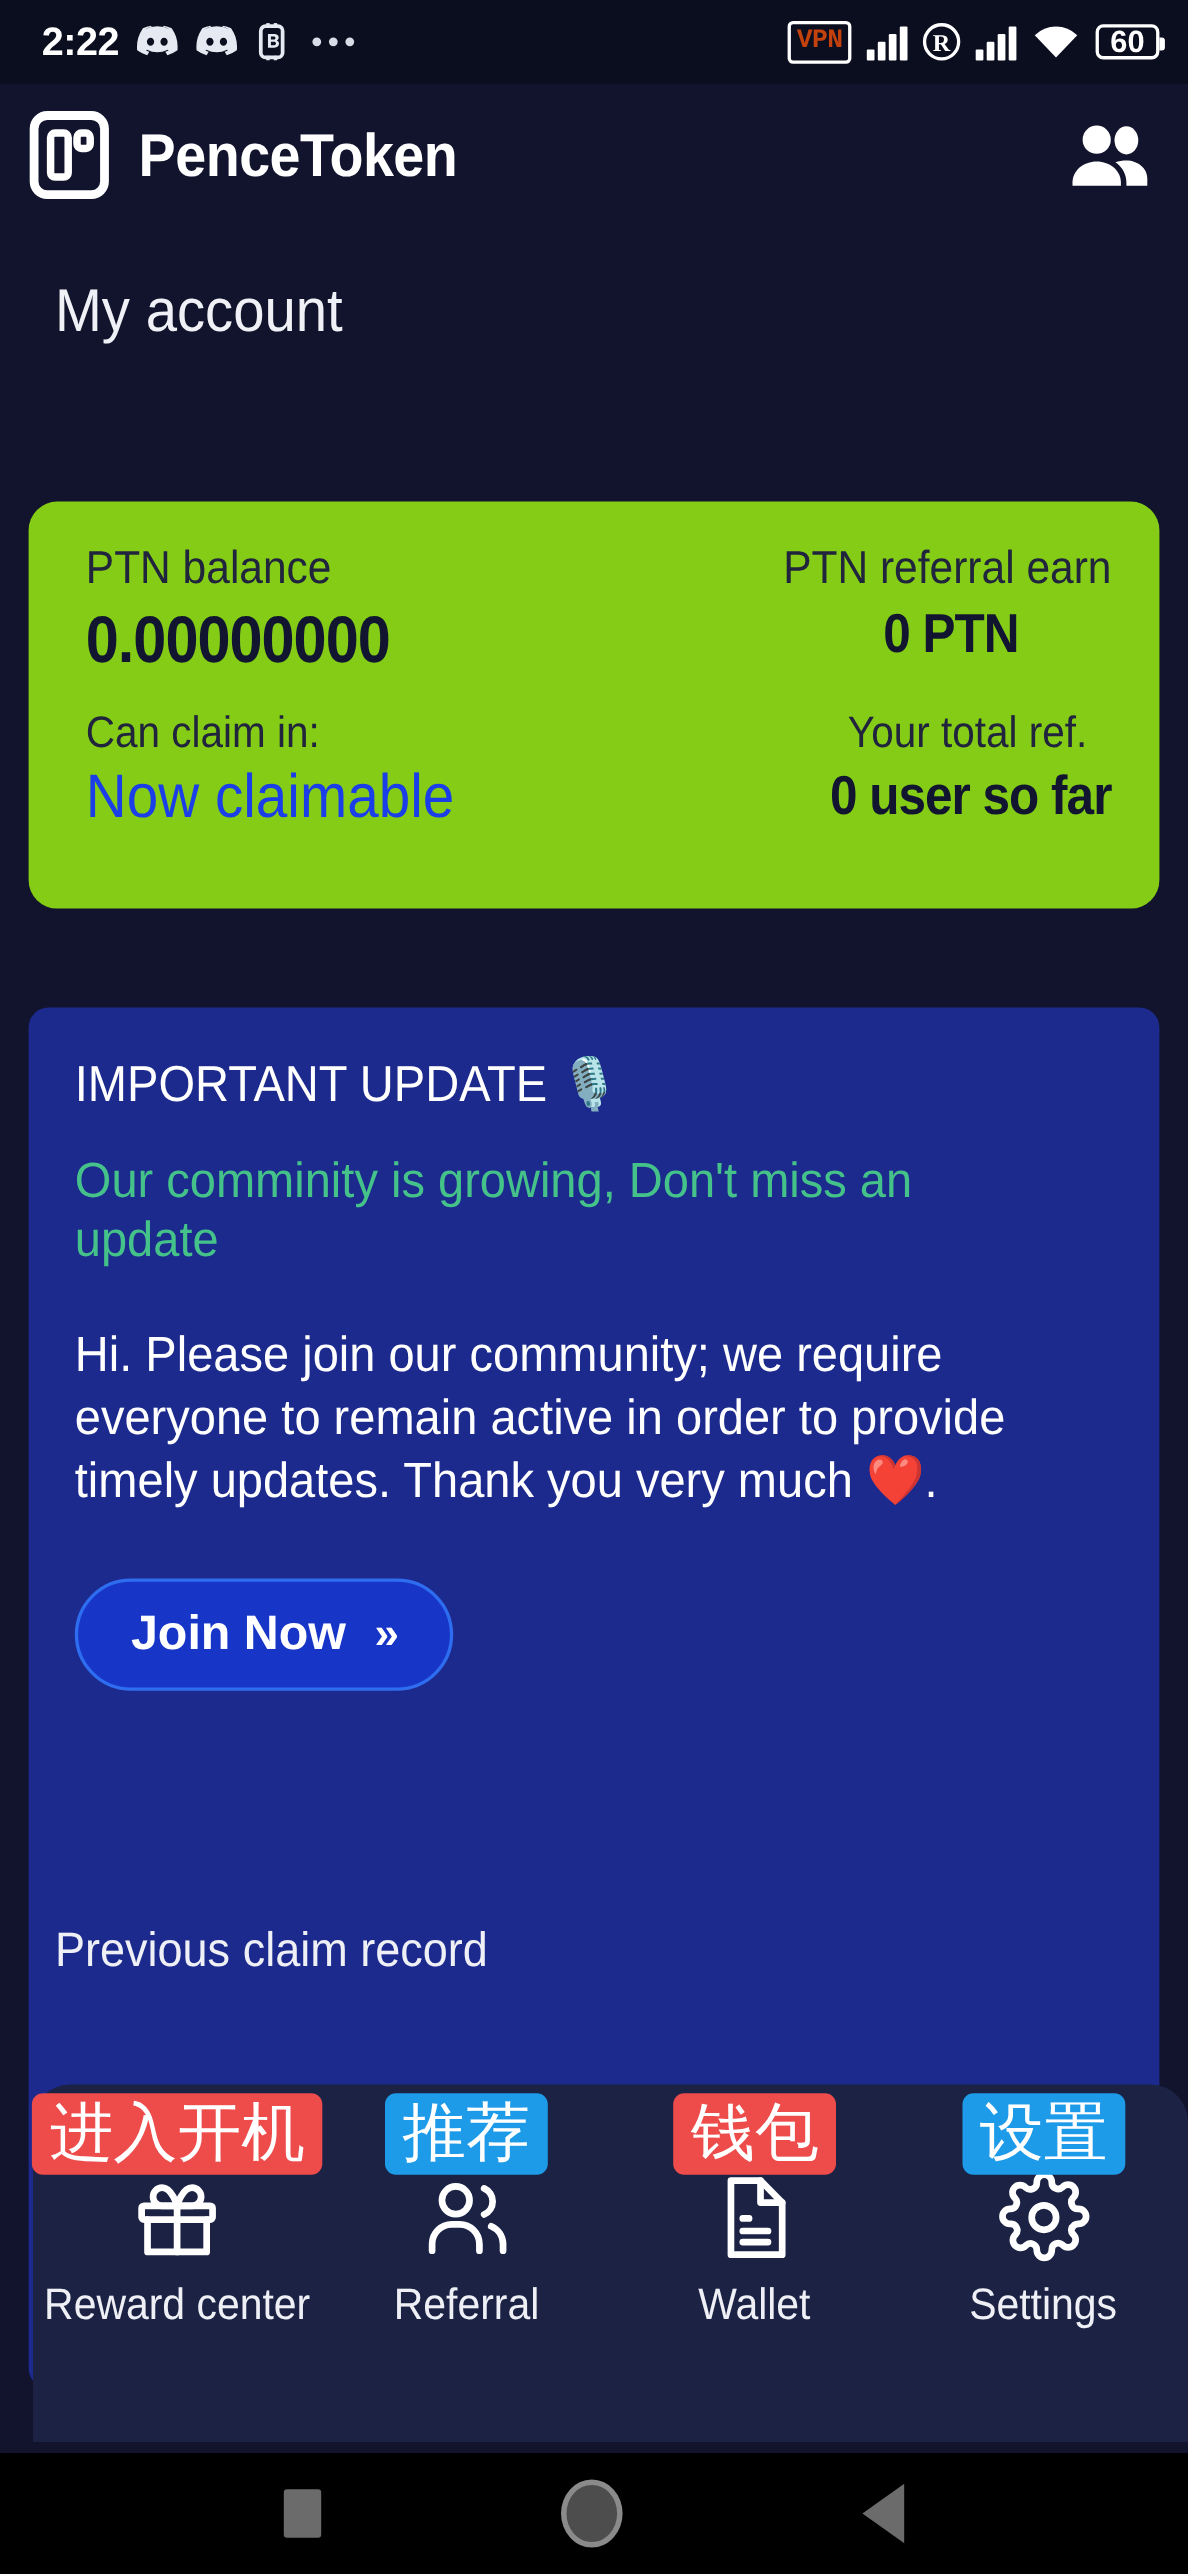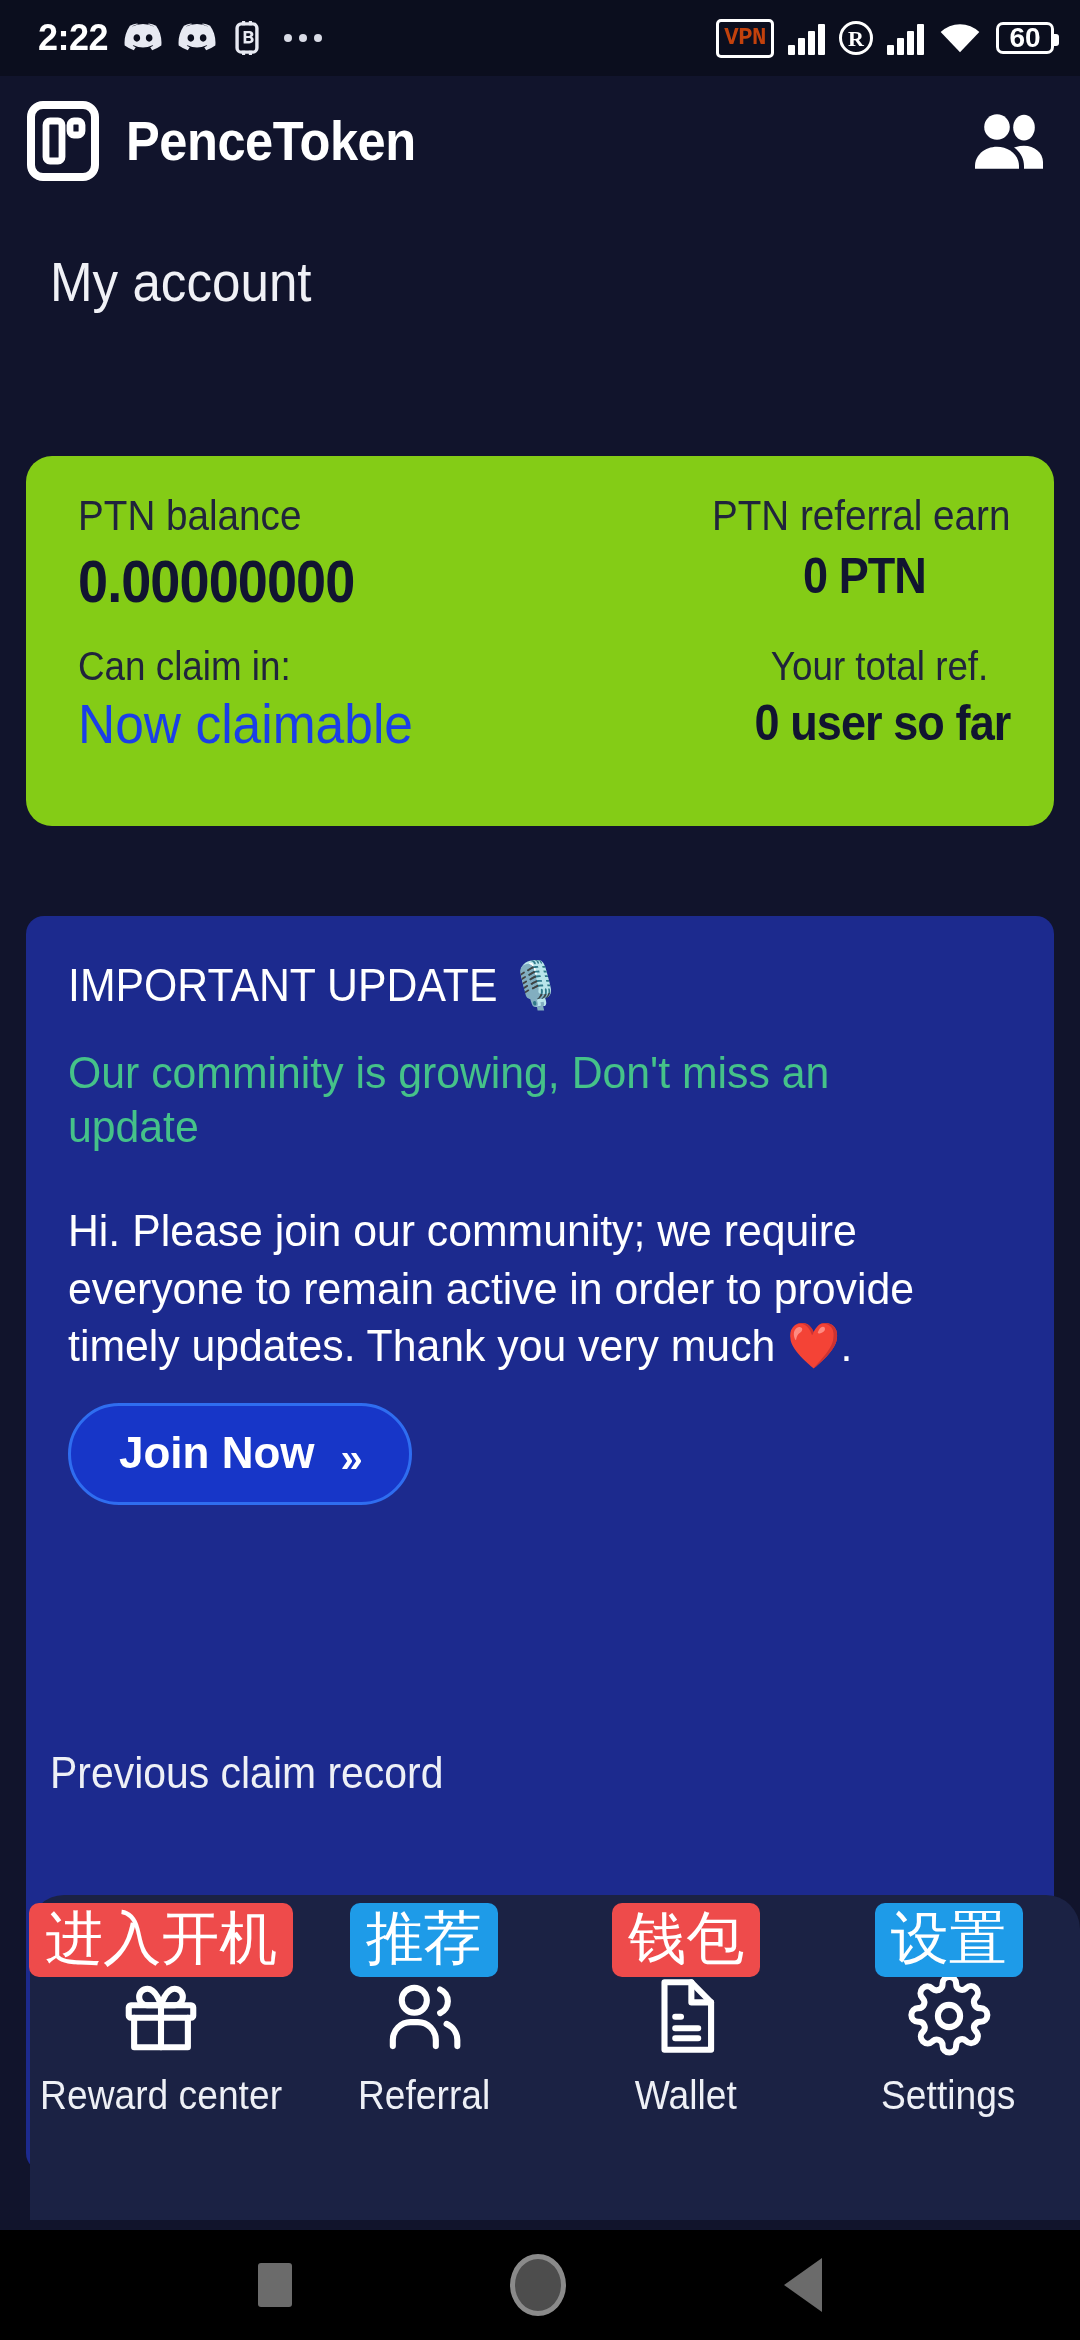--- a/index.html
+++ b/index.html
@@ -262,23 +262,23 @@
   .update-body {
     margin-top: 48px;
     color: #ffffff;
     font-size: 45px;
     font-weight: 400;
     line-height: 1.28;
     transform: scaleX(0.95);
     transform-origin: left center;
   }
   .join-btn {
-    margin-top: 28px;
+    margin-top: 60px;
     display: inline-flex;
-    align-items: flex-end;
+    align-items: center;
     gap: 26px;
     background: #1736c8;
     border: 3px solid #2f6df0;
     border-radius: 60px;
     padding: 22px 46px 24px 48px;
     color: #ffffff;
     font-size: 44px;
     font-weight: 700;
     cursor: pointer;
   }

